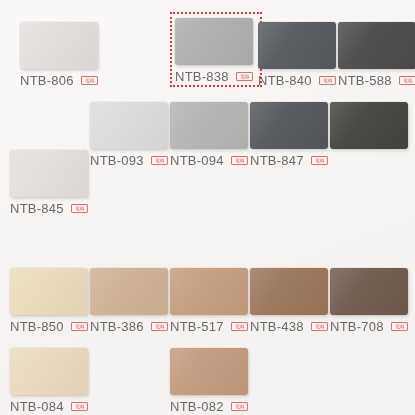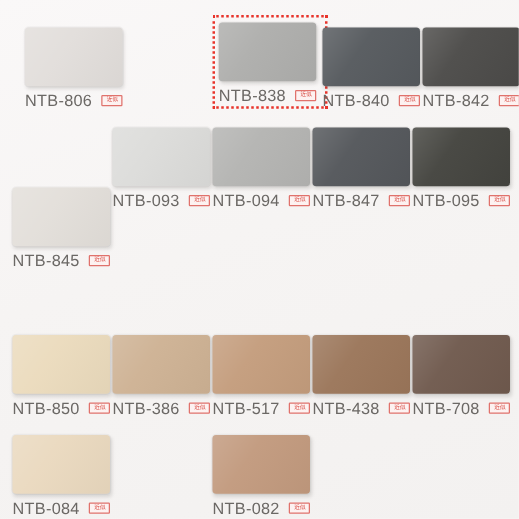--- a/index.html
+++ b/index.html
@@ -117,21 +117,21 @@
       <div class="meta">
         <div class="code">NTB-840</div>
         <div class="badge">
           <span>近似</span>
         </div>
       </div>
     </div>
     <div class="cell" style="left: 338px; top: 22px;">
       <div class="swatch" style="background: rgb(76, 75, 73);"></div>
       <div class="meta">
-        <div class="code">NTB-842</div>
+        <div class="code">NTB-588</div>
         <div class="badge">
           <span>近似</span>
         </div>
       </div>
     </div>
     <div class="cell" style="left: 10px; top: 102px; margin-top: 48px;">
       <div class="swatch" style="background: rgb(227, 223, 218);"></div>
       <div class="meta">
         <div class="code">NTB-845</div>
         <div class="badge">
@@ -161,26 +161,20 @@
       <div class="swatch" style="background: rgb(84, 87, 91);"></div>
       <div class="meta">
         <div class="code">NTB-847</div>
         <div class="badge">
           <span>近似</span>
         </div>
       </div>
     </div>
     <div class="cell" style="left: 330px; top: 102px;">
       <div class="swatch" style="background: rgb(68, 68, 63);"></div>
-      <div class="meta">
-        <div class="code">NTB-095</div>
-        <div class="badge">
-          <span>近似</span>
-        </div>
-      </div>
     </div>
     <div class="cell" style="left: 10px; top: 268px;">
       <div class="swatch" style="background: rgb(235, 219, 189);"></div>
       <div class="meta">
         <div class="code">NTB-850</div>
         <div class="badge">
           <span>近似</span>
         </div>
       </div>
     </div>

